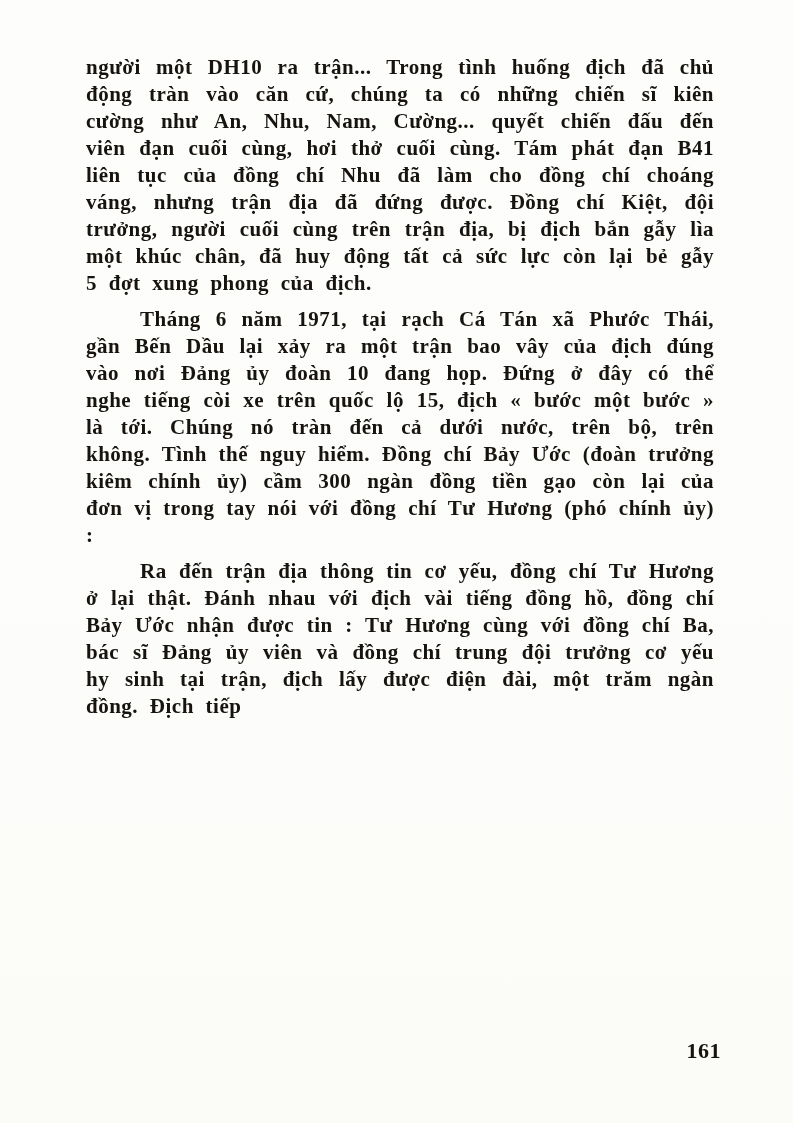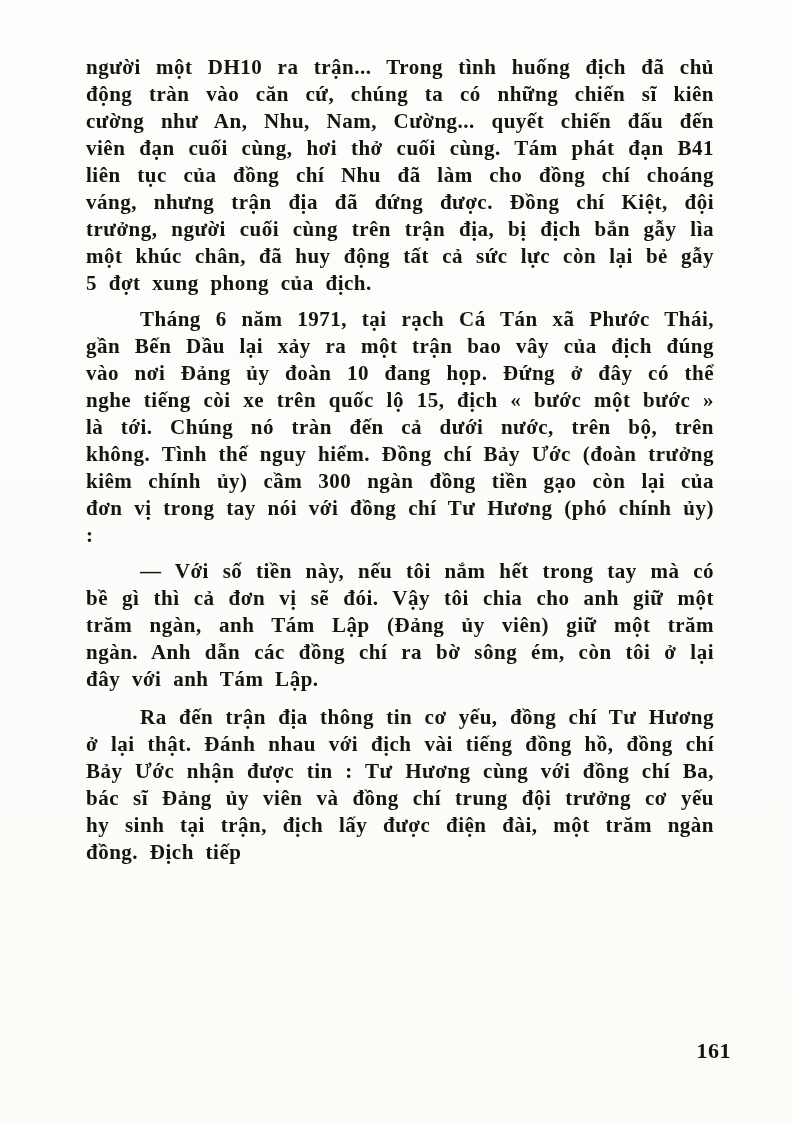--- a/index.html
+++ b/index.html
@@ -36,32 +36,31 @@
   .para.no-indent {
     text-indent: 0;
   }
   .para.gap-before {
   }
   .para.dialogue-line {
     margin-bottom: 11px;
   }
   .page-number {
     position: absolute;
-    right: 62px;
+    right: 72px;
     top: 1038px;
     font-size: 22px;
     line-height: 26px;
     font-weight: bold;
     letter-spacing: 0.5px;
   }
 </style>
 </head>
 <body>
 
 <div class="page">
   <div class="text-block">
     <p class="para no-indent">người một DH10 ra trận... Trong tình huống địch đã chủ động tràn vào căn cứ, chúng ta có những chiến sĩ kiên cường như An, Nhu, Nam, Cường... quyết chiến đấu đến viên đạn cuối cùng, hơi thở cuối cùng. Tám phát đạn B41 liên tục của đồng chí Nhu đã làm cho đồng chí choáng váng, nhưng trận địa đã đứng được. Đồng chí Kiệt, đội trưởng, người cuối cùng trên trận địa, bị địch bắn gẫy lìa một khúc chân, đã huy động tất cả sức lực còn lại bẻ gẫy 5 đợt xung phong của địch.</p>
     <p class="para">Tháng 6 năm 1971, tại rạch Cá Tán xã Phước Thái, gần Bến Dầu lại xảy ra một trận bao vây của địch đúng vào nơi Đảng ủy đoàn 10 đang họp. Đứng ở đây có thể nghe tiếng còi xe trên quốc lộ 15, địch « bước một bước » là tới. Chúng nó tràn đến cả dưới nước, trên bộ, trên không. Tình thế nguy hiểm. Đồng chí Bảy Ước (đoàn trưởng kiêm chính ủy) cầm 300 ngàn đồng tiền gạo còn lại của đơn vị trong tay nói với đồng chí Tư Hương (phó chính ủy) :</p>
-    <p class="para dialogue-line">— Với số tiền này, nếu tôi nắm hết trong tay mà có bề gì thì cả đơn vị sẽ đói. Vậy tôi chia cho anh giữ một trăm ngàn, anh Tám Lập (Đảng ủy viên) giữ một trăm ngàn. Anh dẫn các đồng chí ra bờ sông ém, còn tôi ở lại đây với anh Tám Lập.</p>
     <p class="para gap-before">Ra đến trận địa thông tin cơ yếu, đồng chí Tư Hương ở lại thật. Đánh nhau với địch vài tiếng đồng hồ, đồng chí Bảy Ước nhận được tin : Tư Hương cùng với đồng chí Ba, bác sĩ Đảng ủy viên và đồng chí trung đội trưởng cơ yếu hy sinh tại trận, địch lấy được điện đài, một trăm ngàn đồng. Địch tiếp</p>
   </div>
   <div class="page-number">161</div>
 </div>
 
 </body></html>

